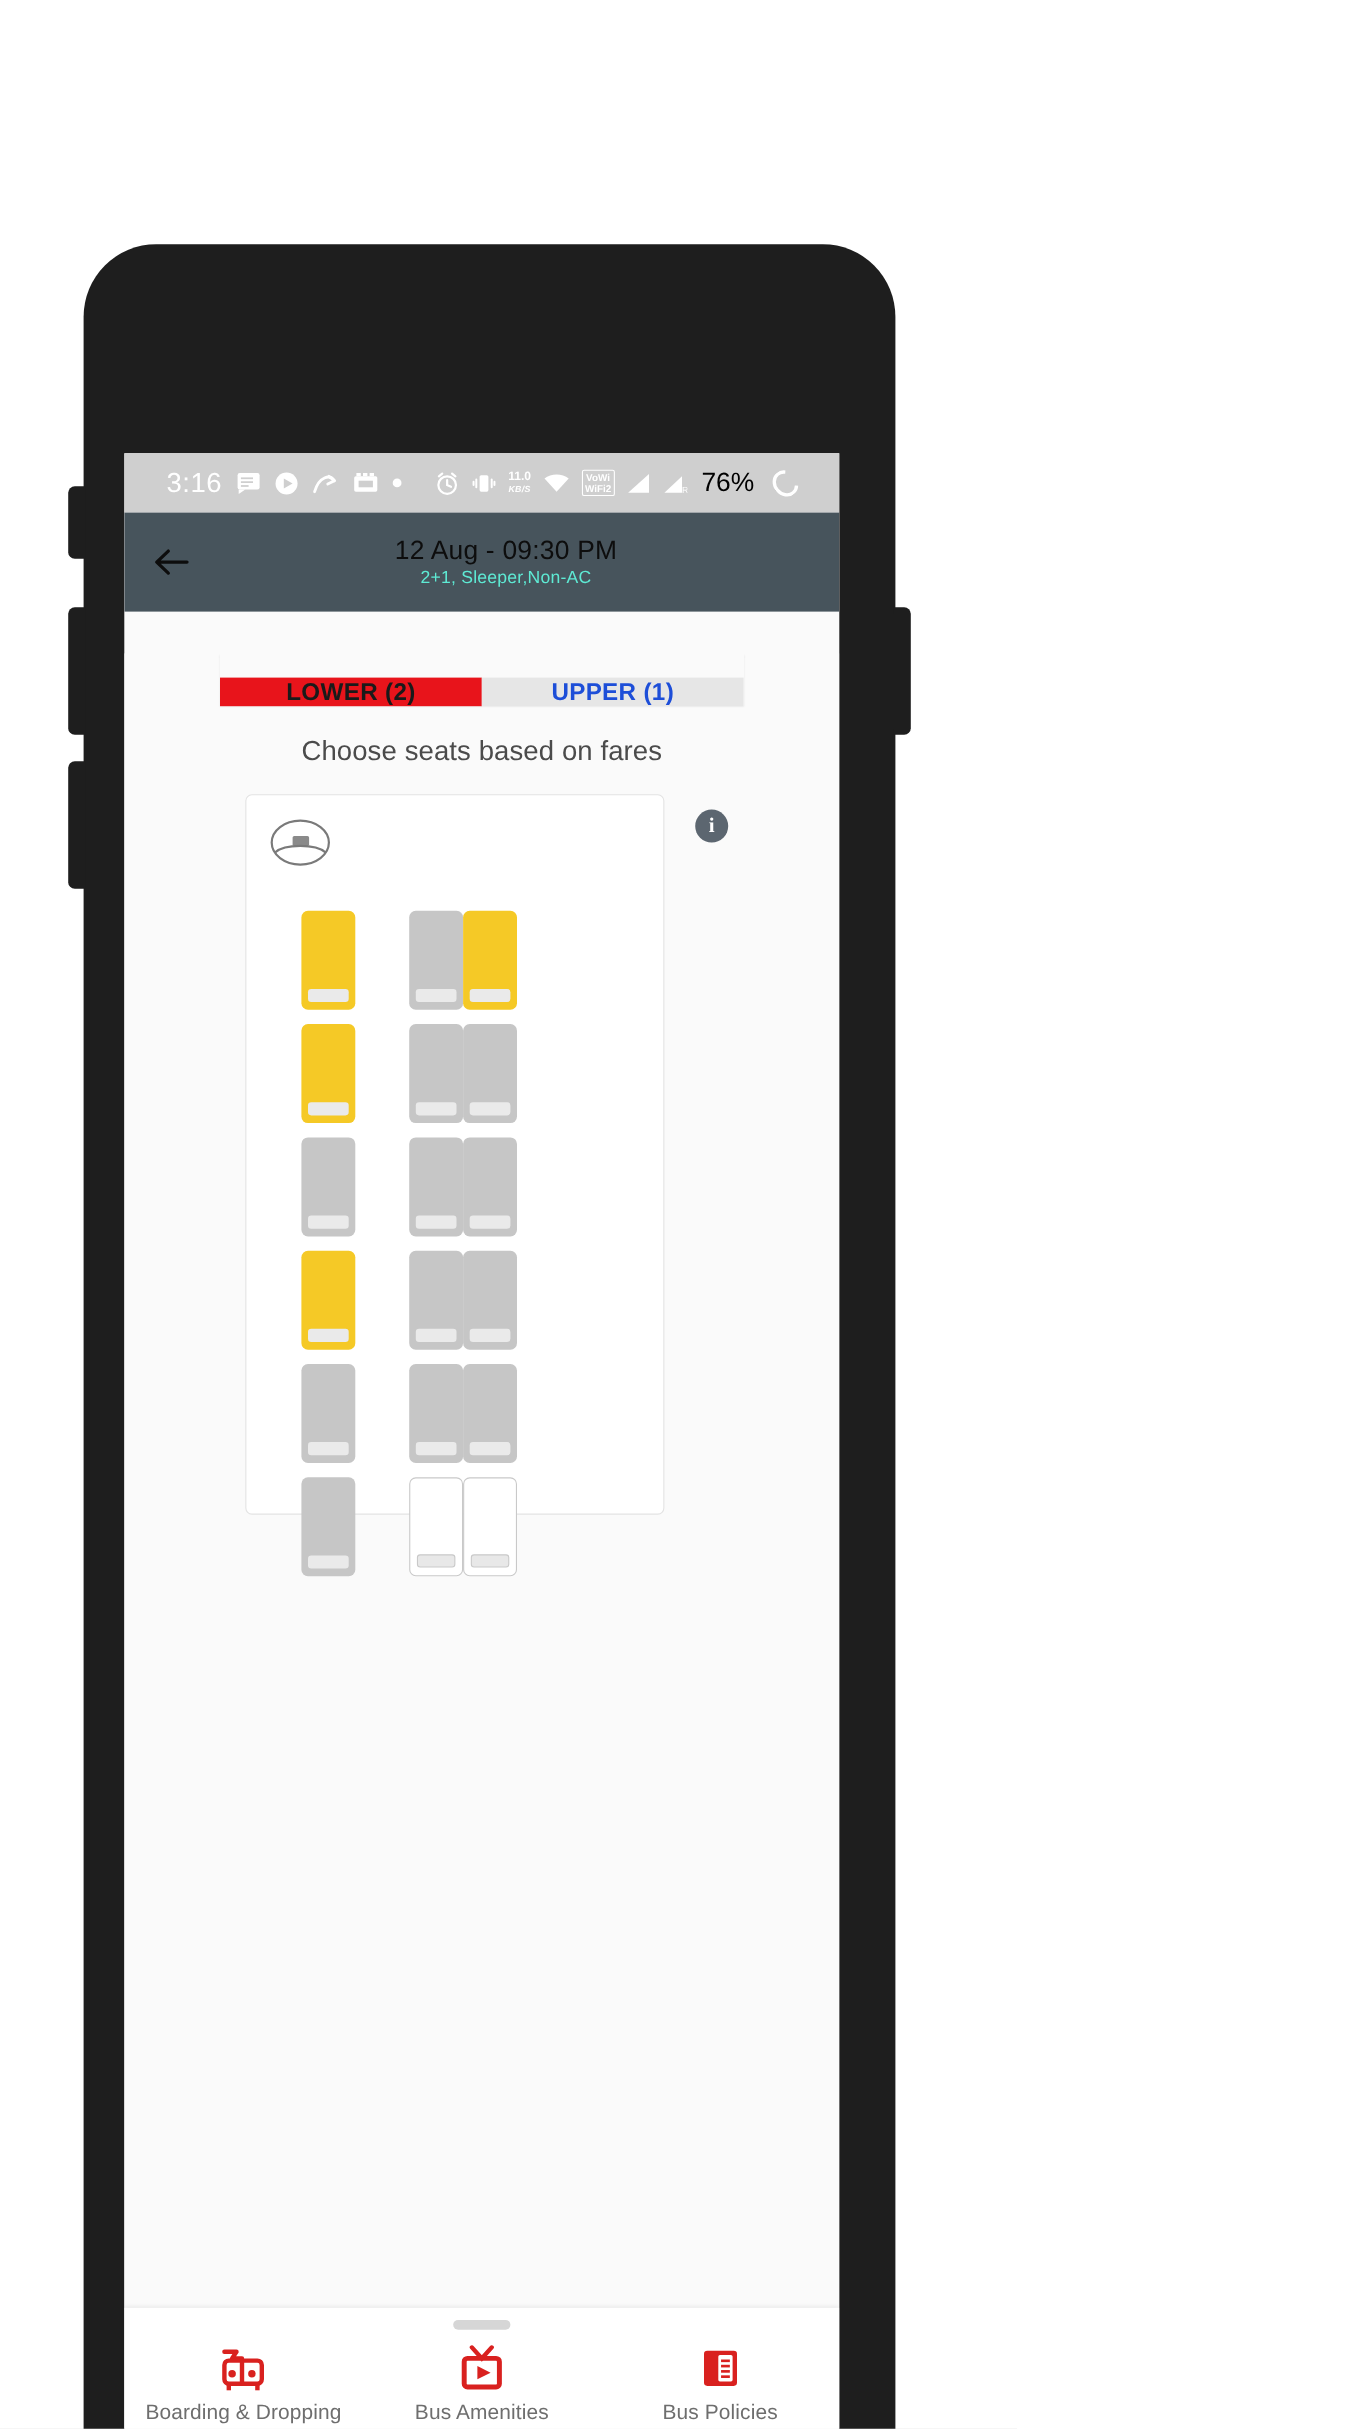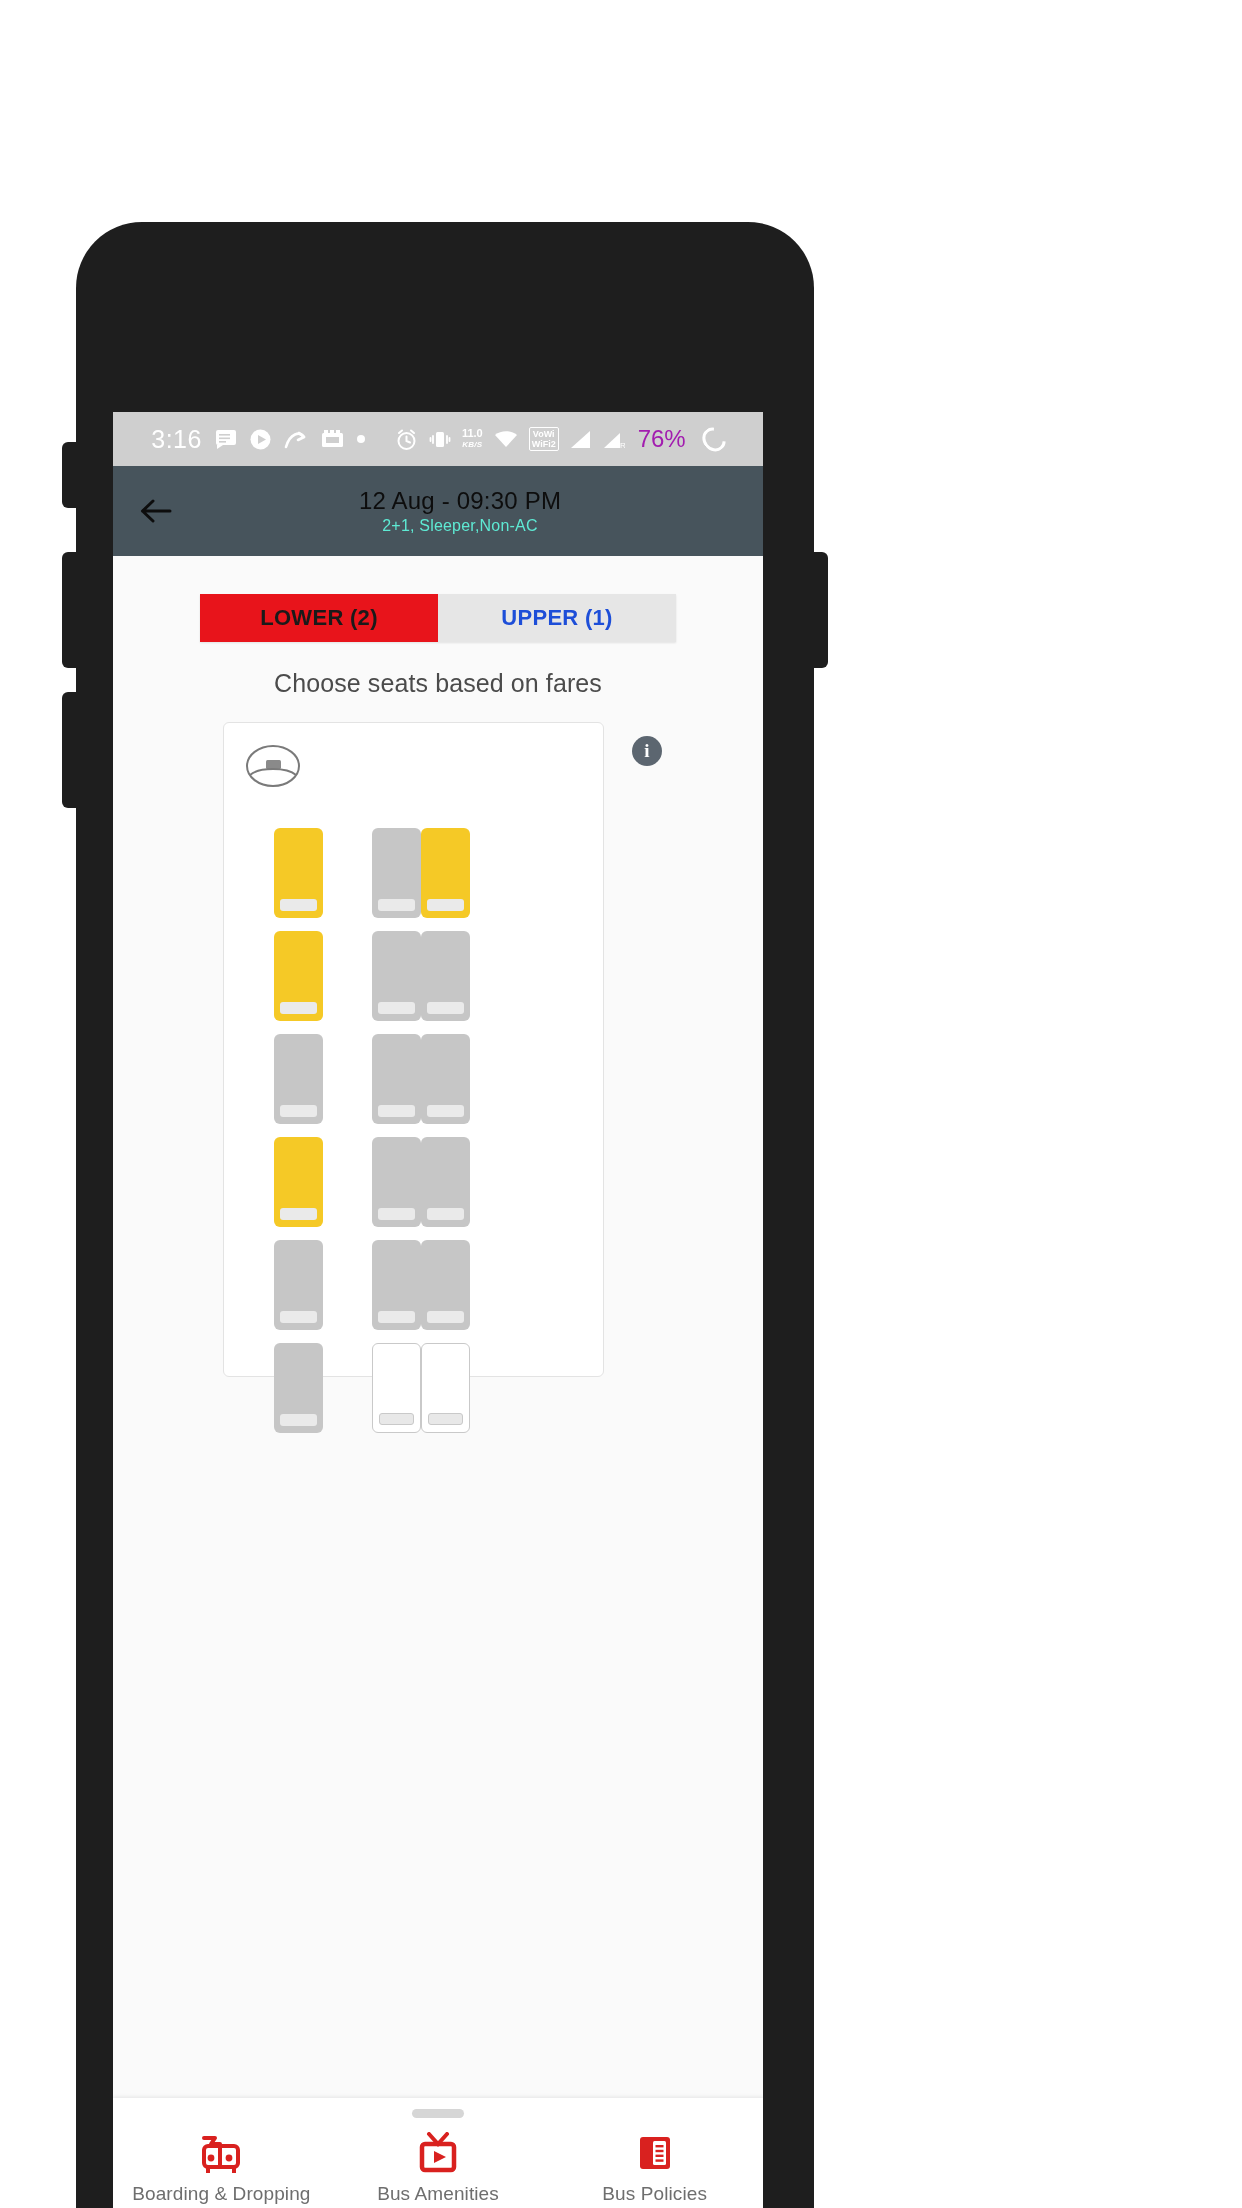--- a/index.html
+++ b/index.html
@@ -57,21 +57,21 @@
   #sb-speed {
     font-size: 11px; line-height: 11px; text-align:center;
     font-weight: bold; color:#fff;
   }
   #sb-speed small { font-size: 8px; display:block; letter-spacing:.3px;font-style:italic; }
   #sb-volte {
     border: 1.6px solid #fff; border-radius: 2px;
     font-size: 9px; line-height: 10px; font-weight: bold;
     padding: 1px 2px; text-align:center; color:#fff;
   }
-  #sb-batt { font-size: 24px; color:#a21caf; margin-left: 2px;}
+  #sb-batt { font-size: 24px; color:#000000; margin-left: 2px;}
   #sb-charge {
     width: 22px; height: 25px; border: 3px solid #fff;
     border-radius: 50%; margin-left: 6px;
     border-right-color: transparent;
     transform: rotate(-40deg);
   }
 
   
   #app-header {
     height: 90px;
@@ -94,20 +94,21 @@
     height: calc(100% - 54px - 90px);
     position: relative;
   }
 
   
   #deck-tabs {
     margin: 38px auto 0;
     width: 476px; height: 48px;
     display:flex;
     box-shadow: 0 1px 2px rgba(0,0,0,.10);
+    align-items: flex-end;
   }
   .deck-tab {
     flex:1; display:flex; align-items:center; justify-content:center;
     font-size: 22px; font-weight: bold; letter-spacing:.3px;
   }
   .deck-tab.active   { background:#e8141b; color:#1a1a1a; }
   .deck-tab.inactive { background:#e6e6e6; color:#1d4ed8; }
 
   
   #choose-label {

